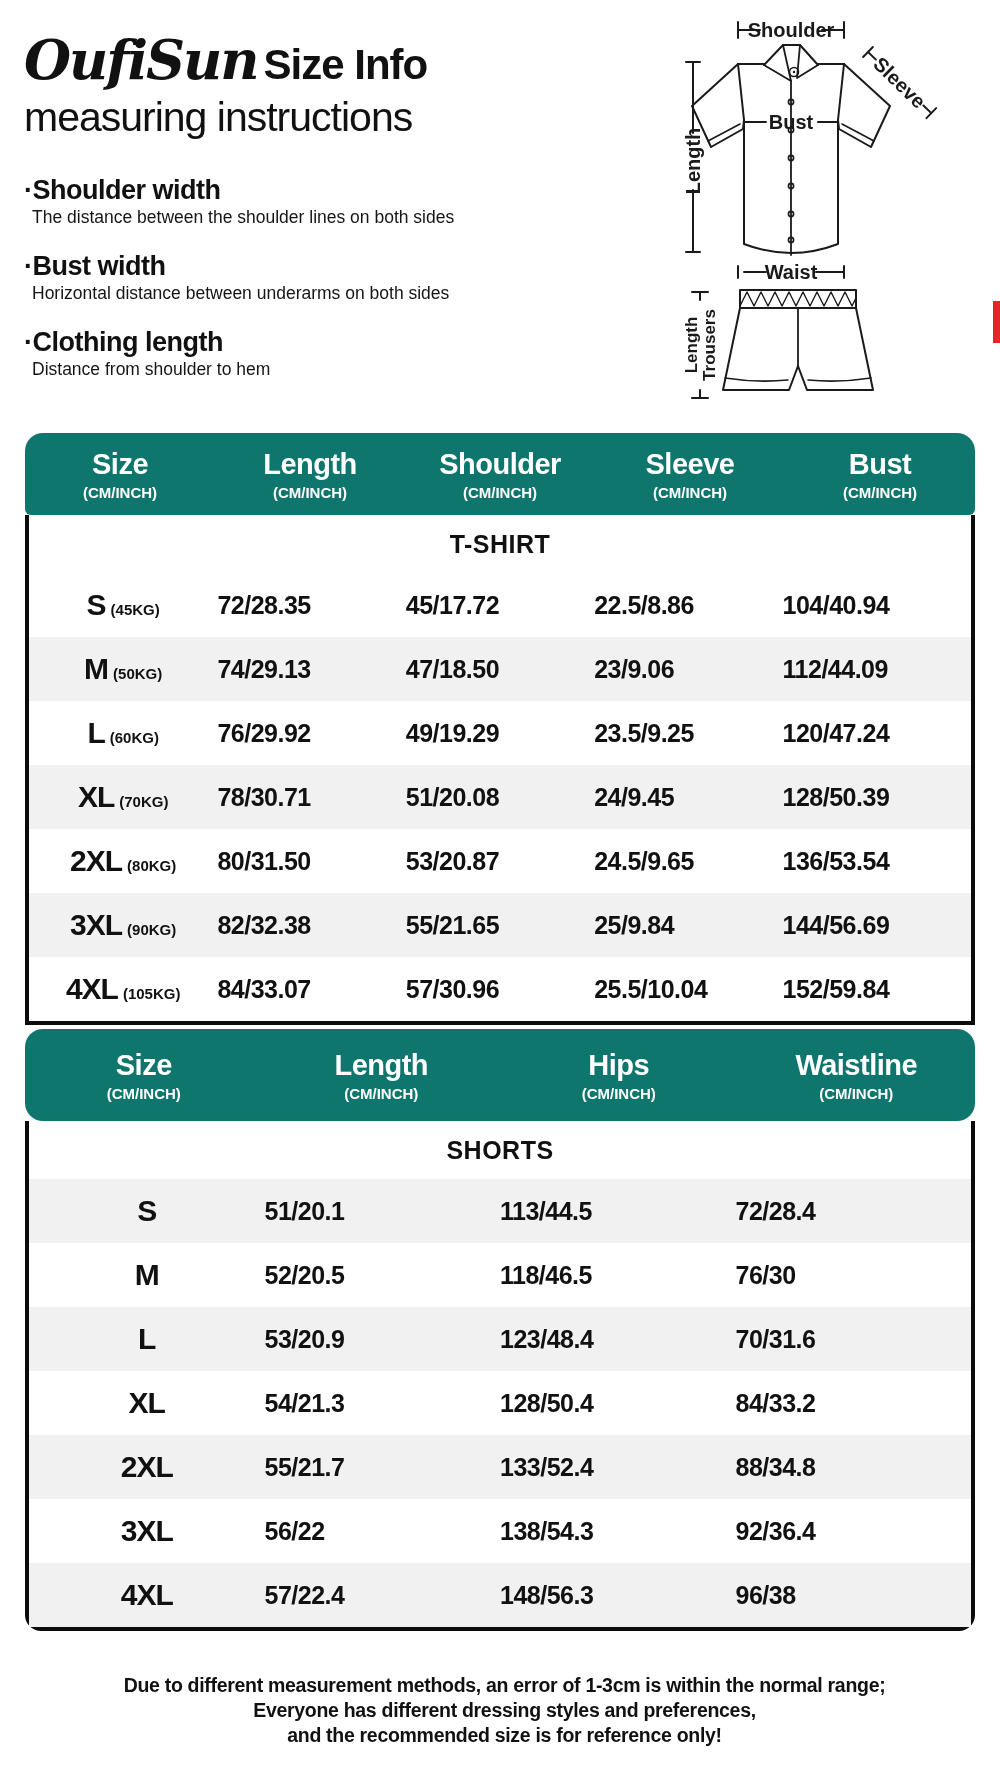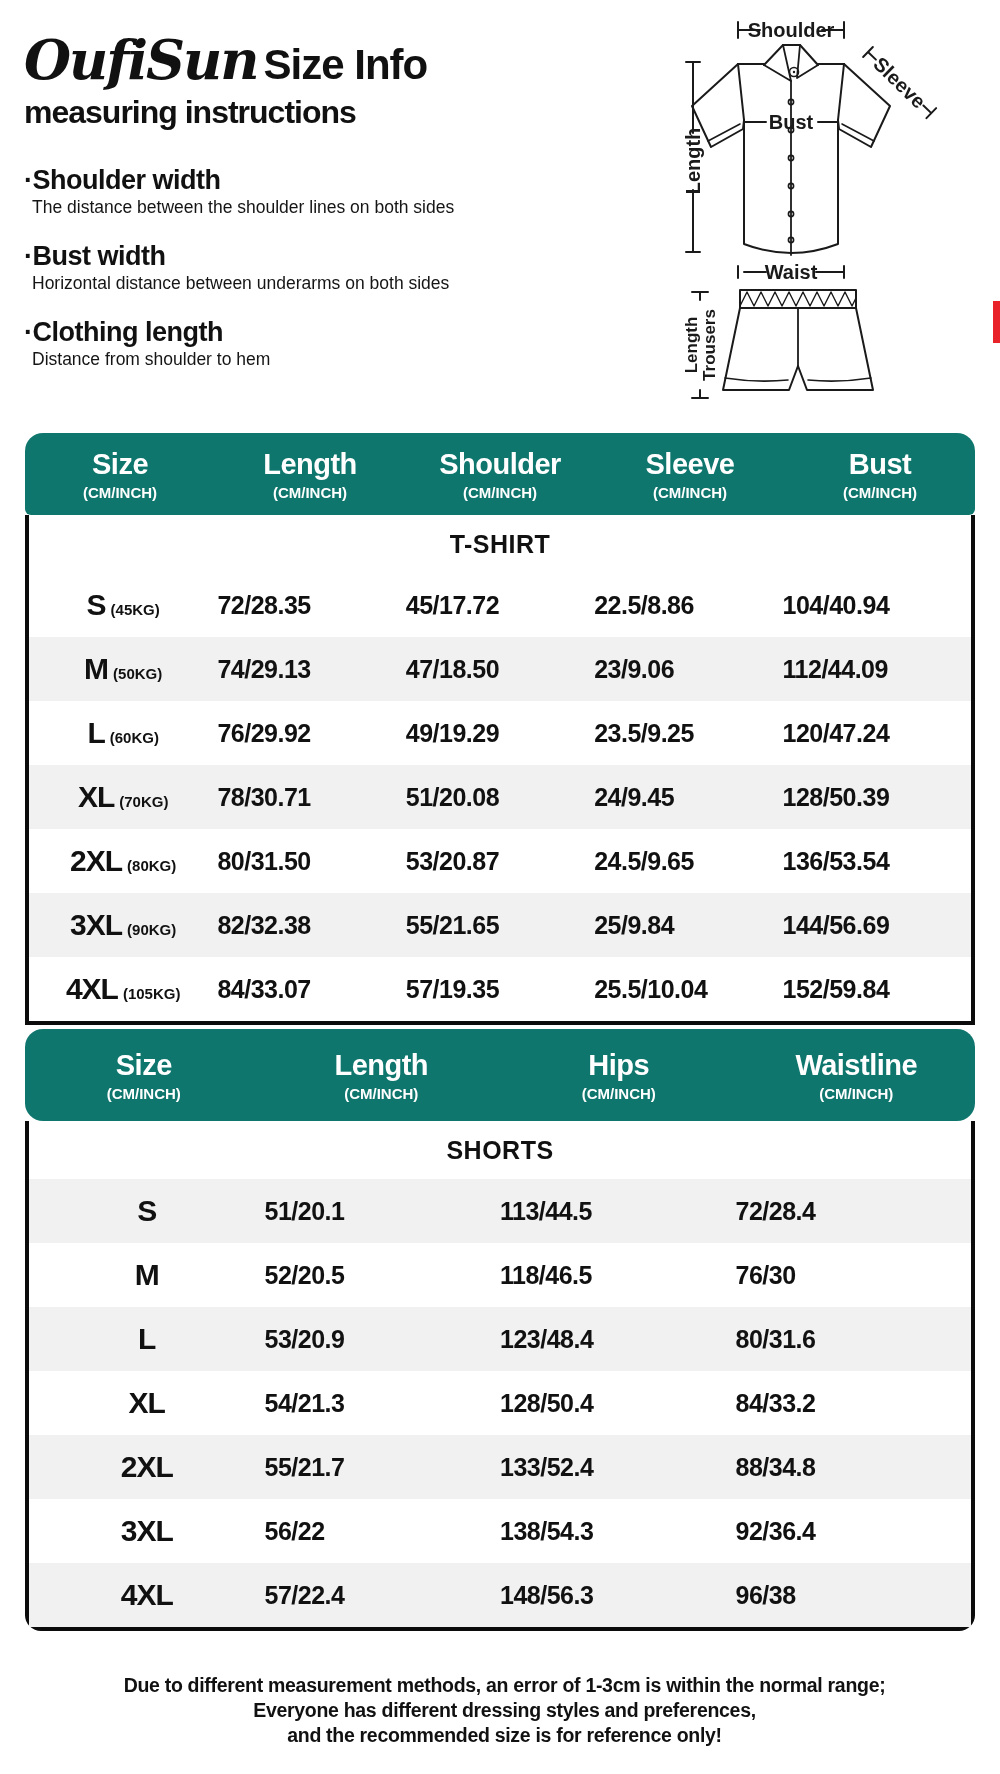--- a/index.html
+++ b/index.html
@@ -5,21 +5,21 @@
   * { margin:0; padding:0; box-sizing:border-box; }
   body { background:#ffffff; font-family:"Liberation Sans", sans-serif; color:#111; }
   .page { position:relative; width:1000px; height:1774px; background:#fff; overflow:hidden; }
 
   
   .top { display:flex; height:433px; }
   .intro { width:570px; padding:28px 0 8px 24px; }
   .title-line { white-space:nowrap; }
   .brand { font-family:"DejaVu Serif", serif; font-style:italic; font-weight:bold; font-size:54px; letter-spacing:-2px; }
   .title { font-size:42px; font-weight:bold; letter-spacing:-1px; margin-left:6px; }
-  .subtitle { font-size:32px; font-weight:bold; letter-spacing:-1px; margin-top:2px; }
+  .subtitle { font-size:41px; font-weight:normal; letter-spacing:-1px; margin-top:2px; }
   .instructions { margin-top:34px; }
   .inst { margin-bottom:23px; }
   .inst-term { font-size:27px; font-weight:bold; letter-spacing:-0.5px; }
   .inst-desc { font-size:17.5px; margin-left:8px; margin-top:1px; color:#151515; }
 
   .diagram { position:relative; flex:1; }
   .diagram svg { position:absolute; left:10px; top:0; }
   .dg-label { font-size:20px; font-weight:600; fill:#1a1a1a; }
   .dg-label-sm { font-size:17px; font-weight:600; fill:#1a1a1a; }
 
@@ -230,21 +230,21 @@
           <div class="vcell">55/21.65</div>
           <div class="vcell">25/9.84</div>
           <div class="vcell">144/56.69</div>
         </div>
         <div class="trow c5">
           <div class="scell">
             <span class="sz">4XL</span>
             <span class="wt">(105KG)</span>
           </div>
           <div class="vcell">84/33.07</div>
-          <div class="vcell">57/19.35</div>
+          <div class="vcell">57/30.96</div>
           <div class="vcell">25.5/10.04</div>
           <div class="vcell">152/59.84</div>
         </div>
       </div>
     <div class="thead h2" id="shorts-head">
         <div class="hcell">
           <div class="hl">Size</div>
           <div class="hu">(CM/INCH)</div>
         </div>
         <div class="hcell">
@@ -277,21 +277,21 @@
           <div class="vcell">52/20.5</div>
           <div class="vcell">118/46.5</div>
           <div class="vcell">76/30</div>
         </div>
         <div class="trow c4 alt">
           <div class="scell">
             <span class="sz">L</span>
           </div>
           <div class="vcell">53/20.9</div>
           <div class="vcell">123/48.4</div>
-          <div class="vcell">80/31.6</div>
+          <div class="vcell">70/31.6</div>
         </div>
         <div class="trow c4">
           <div class="scell">
             <span class="sz">XL</span>
           </div>
           <div class="vcell">54/21.3</div>
           <div class="vcell">128/50.4</div>
           <div class="vcell">84/33.2</div>
         </div>
         <div class="trow c4 alt">

